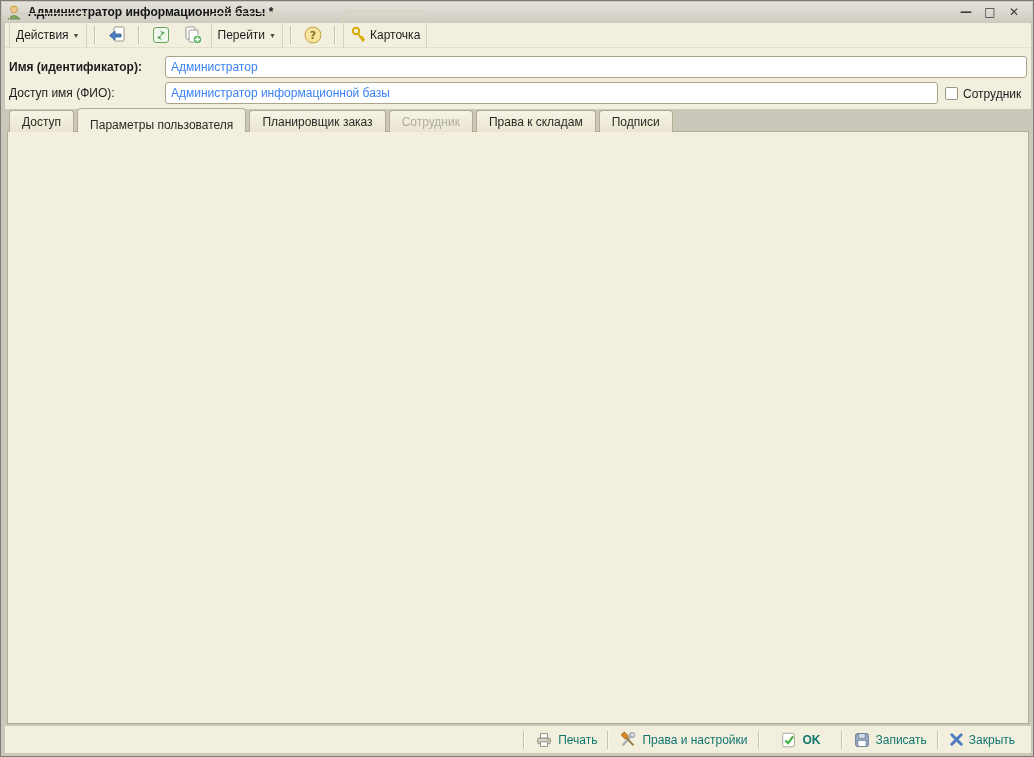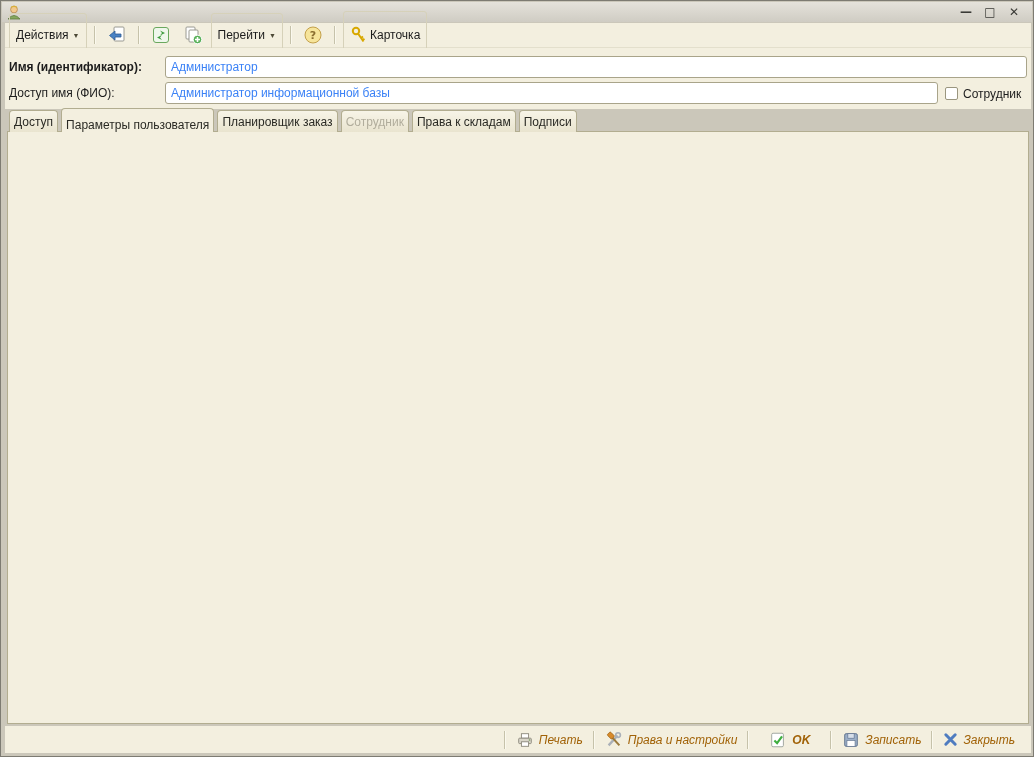--- a/index.html
+++ b/index.html
@@ -29,48 +29,49 @@
   
   .lbl{white-space:nowrap;color:#1c1c1c;}
   .txt{box-sizing:border-box;border:1px solid #a9a48a;border-radius:3px;background:#fff;
     font-family:"Liberation Sans",sans-serif;font-size:12px;color:#3b82f6;padding:2px 5px;height:22px;}
   .fieldbtn{box-sizing:border-box;border:1px solid #aba686;border-radius:3px;height:22px;
     background:linear-gradient(#fdfbf0,#e9e4cc);display:flex;align-items:center;justify-content:center;
     font-size:10px;color:#55513c;cursor:default;}
   .chk{width:13px;height:13px;border:1px solid #9a967f;border-radius:2px;background:#fff;}
   
   .tabs{left:8px;top:109px;height:22px;display:flex;gap:3px;align-items:flex-end;z-index:3;}
-  .tab{height:21px;padding:0 4px;display:flex;align-items:center;
+  .tab{height:21px;padding:0 12px;display:flex;align-items:center;
     border:1px solid #b2ad90;border-bottom:none;border-radius:4px 4px 0 0;
     background:linear-gradient(#f7f4e7,#e9e4cf);color:#2a2a24;white-space:nowrap;}
   .tab.active{height:23px;background:#f3efdf;position:relative;z-index:4;align-items:flex-end;}
   .tab.disabled{color:#b1ad9c;}
   .panel{left:6px;top:130px;width:1022px;height:593px;background:#f3efdf;border:1px solid #b2ad90;z-index:1;}
   
   .footer{left:4px;top:725px;width:1026px;height:27px;background:#f3efdf;
     display:flex;align-items:center;justify-content:flex-end;padding-right:8px;}
-  .fbtn{display:flex;align-items:center;gap:5px;padding:2px 8px;color:#a16207;white-space:nowrap;font-style:italic;}
+  .fbtn{display:flex;align-items:center;gap:5px;padding:2px 8px;color:#0f766e;white-space:nowrap;}
   .fbtn.ok{font-weight:bold;padding:2px 18px;}
   .fsep{width:1px;height:18px;background:#c6c2aa;border-right:1px solid #fbf9ee;margin:0 2px;}
   .glitch-line{border-top:1px solid #ddd9c8;}
   svg{display:block;}
 </style>
 </head>
 <body>
 
 <div class="win">
 
   <div class="abs titlebar">
     <span>
       <svg width="16" height="16" viewBox="0 0 16 16">
         <path d="M2 15 Q8 8 14 15 Z" fill="#86a85e" stroke="#5d7a3c" stroke-width="0.8"></path>
         <circle cx="8" cy="5.5" r="3.4" fill="#f2c98c" stroke="#b5854f" stroke-width="0.8"></circle>
         <path d="M4.8 4.2 Q8 1.6 11.2 4.2 L11 2.8 Q8 0.8 5 2.8 Z" fill="#d8b13c"></path>
       </svg>
     </span>
+    <span class="title-text">Администратор информационной базы *</span>
     <span class="win-btns">
       <span class="win-btn">—</span>
       <span class="win-btn">□</span>
       <span class="win-btn">✕</span>
     </span>
   </div>
 
   <div class="abs toolbar">
     <span class="tbtn">
       <span>Действия</span>

